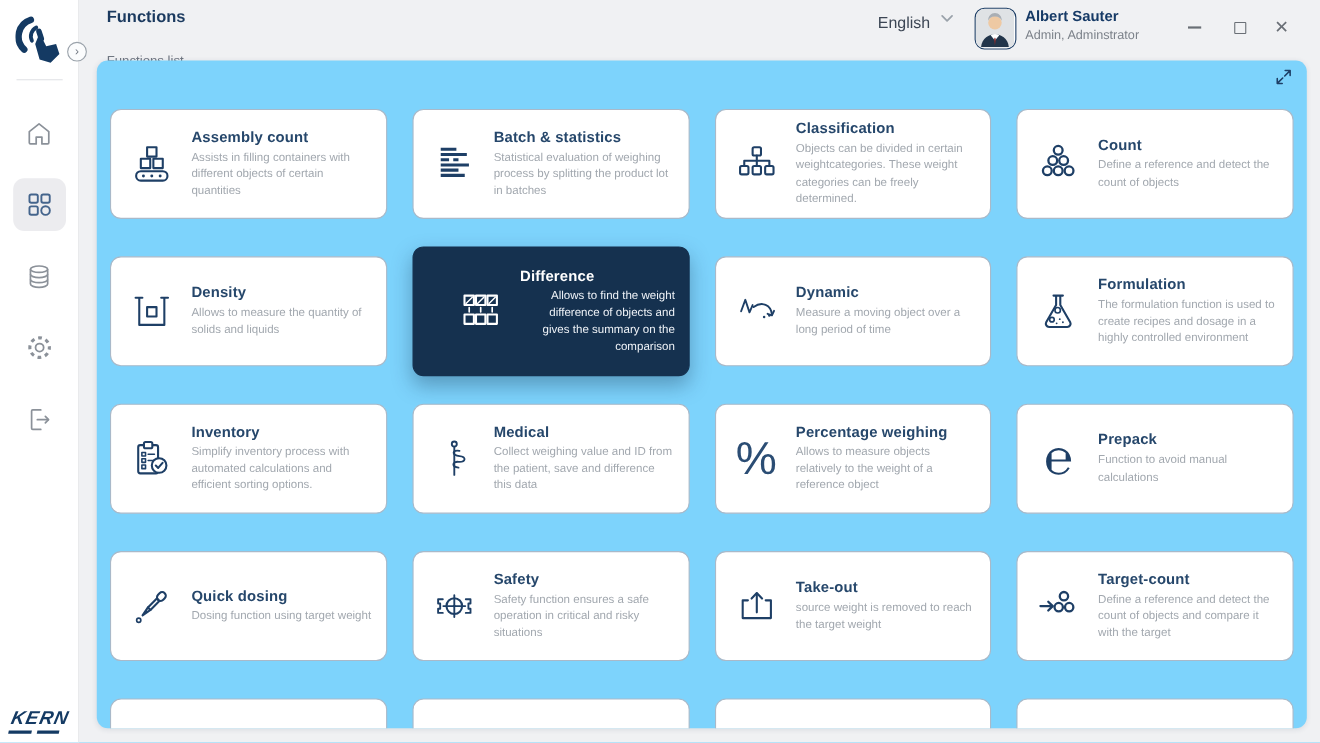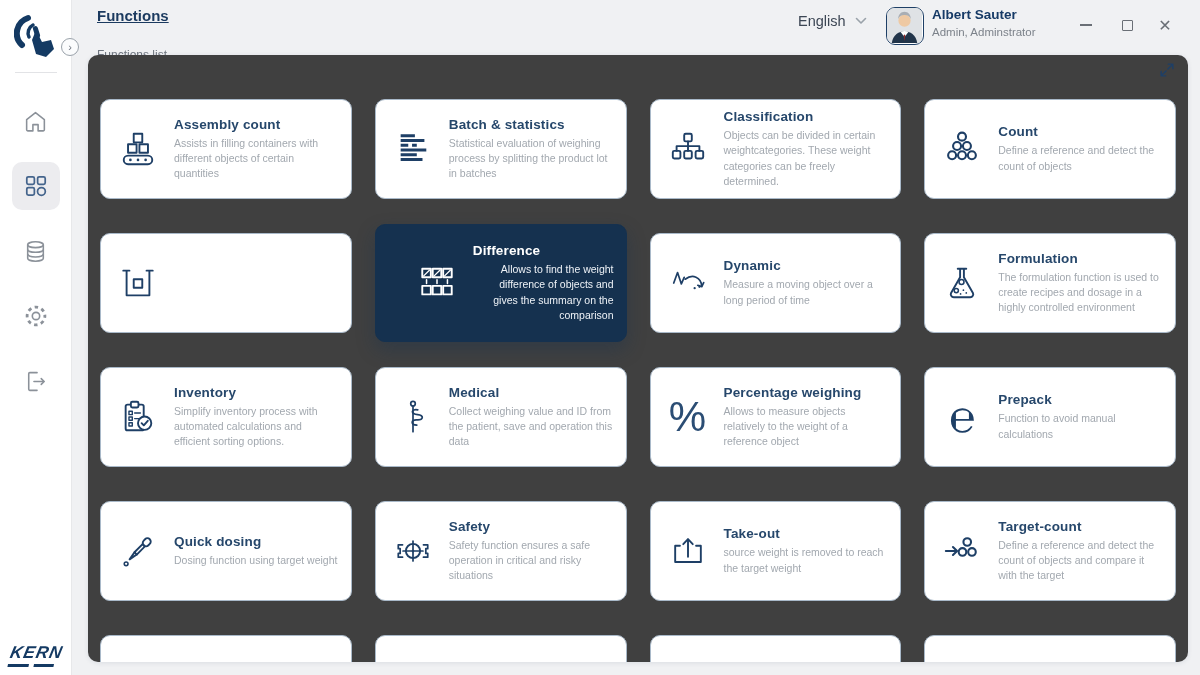--- a/index.html
+++ b/index.html
@@ -31,40 +31,40 @@
   .kern-bars i:first-child { width:21px; } .kern-bars i:last-child { width:20px; }
 
   .sidebar-expand {
     position:absolute; left:61px; top:38px; width:18px; height:18px;
     border:1px solid #9aa2aa; border-radius:50%; background:#fbfcfd;
     display:flex; align-items:center; justify-content:center;
     font-size:11px; color:#6f7680; z-index:6; cursor:pointer; line-height:1;
   }
 
   
-  .page-title { position:absolute; left:97px; top:7px; font-size:15px; font-weight:700; color:#1b3a5f;text-decoration:underline; }
+  .page-title { position:absolute; left:97px; top:7px; font-size:15px; font-weight:700; color:#1b3a5f; }
   .page-subtitle { position:absolute; left:97px; top:28px; font-size:12px; color:#6f7680;margin-top:20px; }
-  .lang-select { position:absolute; left:798px; top:13px; display:flex; align-items:center; gap:9px; cursor:pointer; }
+  .lang-select { position:absolute; left:798px; top:13px; display:flex; align-items:flex-start; gap:9px; cursor:pointer; }
   .lang-label { font-size:14.5px; color:#3c4654; }
   .chev-down { color:#9aa2aa; }
   .avatar {
     position:absolute; left:886px; top:7px; width:38px; height:38px;
     border:1.5px solid #1e3f66; border-radius:9px; overflow:hidden; background:#fff; cursor:pointer;
   }
   .user-name { position:absolute; left:932px; top:7px; font-size:13.5px; font-weight:700; color:#163a66; }
   .user-role { position:absolute; left:932px; top:26px; font-size:11.5px; color:#7c828a; }
   .win-btn { position:absolute; top:14px; width:22px; height:22px; display:flex; align-items:center; justify-content:center; color:#6a6f76; cursor:pointer; }
   .win-min { left:1075px; } .win-max { left:1116px; } .win-close { left:1154px; font-size:16px; }
   .win-min i { display:block; width:12px; height:1.6px; background:#6a6f76; }
   .win-max i { display:block; width:11px; height:11px; border:1.4px solid #6a6f76; border-radius:1px; }
 
   
   .panel {
     position:absolute; left:88px; top:55px; width:1100px; height:607px;
-    background:#404040; border-radius:10px; overflow:hidden;
+    background:#7dd3fc; border-radius:10px; overflow:hidden;
     box-shadow:0 1px 5px rgba(40,60,90,.10);
   }
   .panel-expand { position:absolute; top:6px; right:10px; width:20px; height:20px; cursor:pointer; }
 
   .grid {
     position:absolute; left:12px; right:12px; top:44px;
     display:grid; grid-template-columns:repeat(4,1fr);
     column-gap:23px; row-gap:34px; grid-auto-rows:100px;
   }
   .card {
@@ -272,20 +272,24 @@
         </span>
     </div>
 
     <div class="card">
       <span class="icon">
         <svg width="38" height="38" viewBox="0 0 40 40" fill="none" stroke="currentColor" stroke-width="2" stroke-linecap="round" stroke-linejoin="round">
           <path d="M4.5 7H11M29 7h6.5M8 7v26h24V7"></path>
           <rect x="15.5" y="16" width="9" height="9"></rect>
         </svg>
       </span>
+      <span class="txt">
+          <h3>Density</h3>
+          <p>Allows to measure the quantity of solids and liquids</p>
+        </span>
     </div>
 
     <div class="card selected">
       <span class="icon">
         <svg width="38" height="38" viewBox="0 0 40 40" fill="none" stroke="currentColor" stroke-width="2" stroke-linecap="round" stroke-linejoin="round">
           <rect x="4.5" y="5" width="9" height="9"></rect>
             <rect x="15.5" y="5" width="9" height="9"></rect>
             <rect x="26.5" y="5" width="9" height="9"></rect>
           <path d="M6 12.5 12 6.5M17 12.5 23 6.5M28 12.5 34 6.5" stroke-width="1.4"></path>
           <path d="M9 16.5v4M20 16.5v4M31 16.5v4" stroke-width="1.6"></path>
@@ -356,21 +360,21 @@
     <div class="card">
       <span class="icon">
         <svg width="38" height="38" viewBox="0 0 40 40" fill="none" stroke="currentColor" stroke-width="1.8" stroke-linecap="round" stroke-linejoin="round">
           <circle cx="20" cy="6" r="2.4"></circle>
           <path d="M20 8.5V35.5"></path>
           <path d="M25 12.5c-7-1.5-8 4.5 0 5 7 .5 6 6-1 5.5-6.5-.4-6.5 5 0 5.5"></path>
         </svg>
       </span>
       <span class="txt">
           <h3>Medical</h3>
-          <p>Collect weighing value and ID from the patient, save and operation this data</p>
+          <p>Collect weighing value and ID from the patient, save and difference this data</p>
         </span>
     </div>
 
     <div class="card">
       <span class="icon">
         <span class="glyph-pct">%</span>
       </span>
       <span class="txt">
           <h3>Percentage weighing</h3>
           <p>Allows to measure objects relatively to the weight of a reference object</p>

